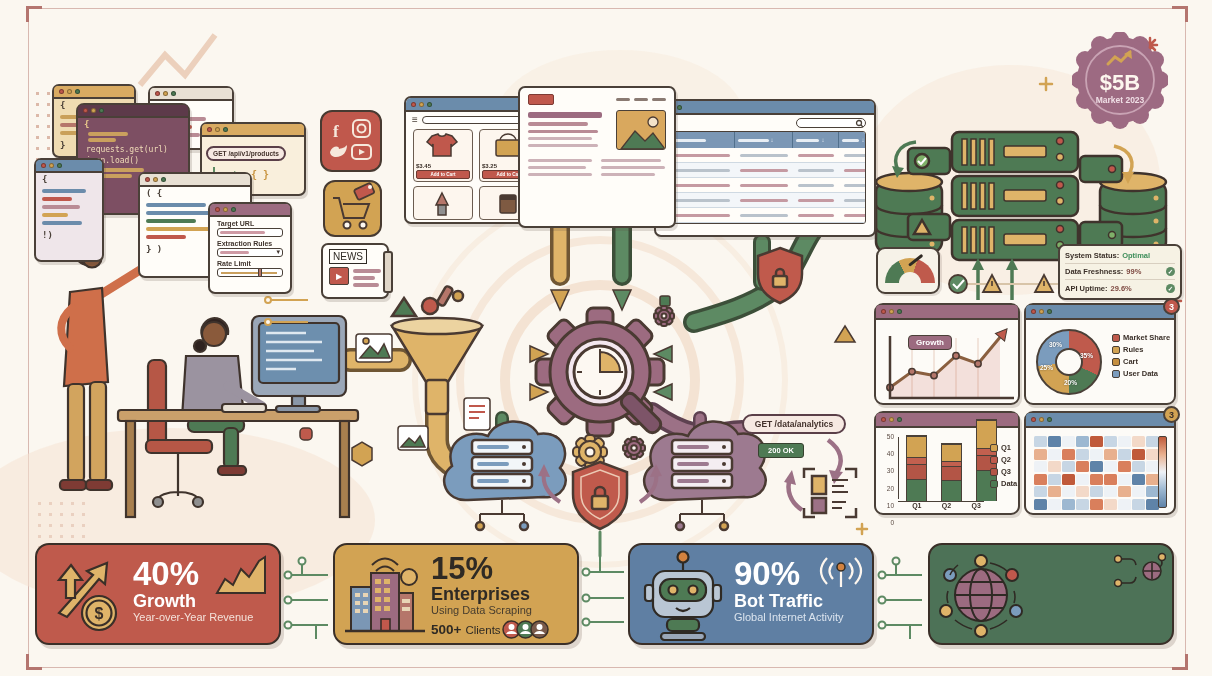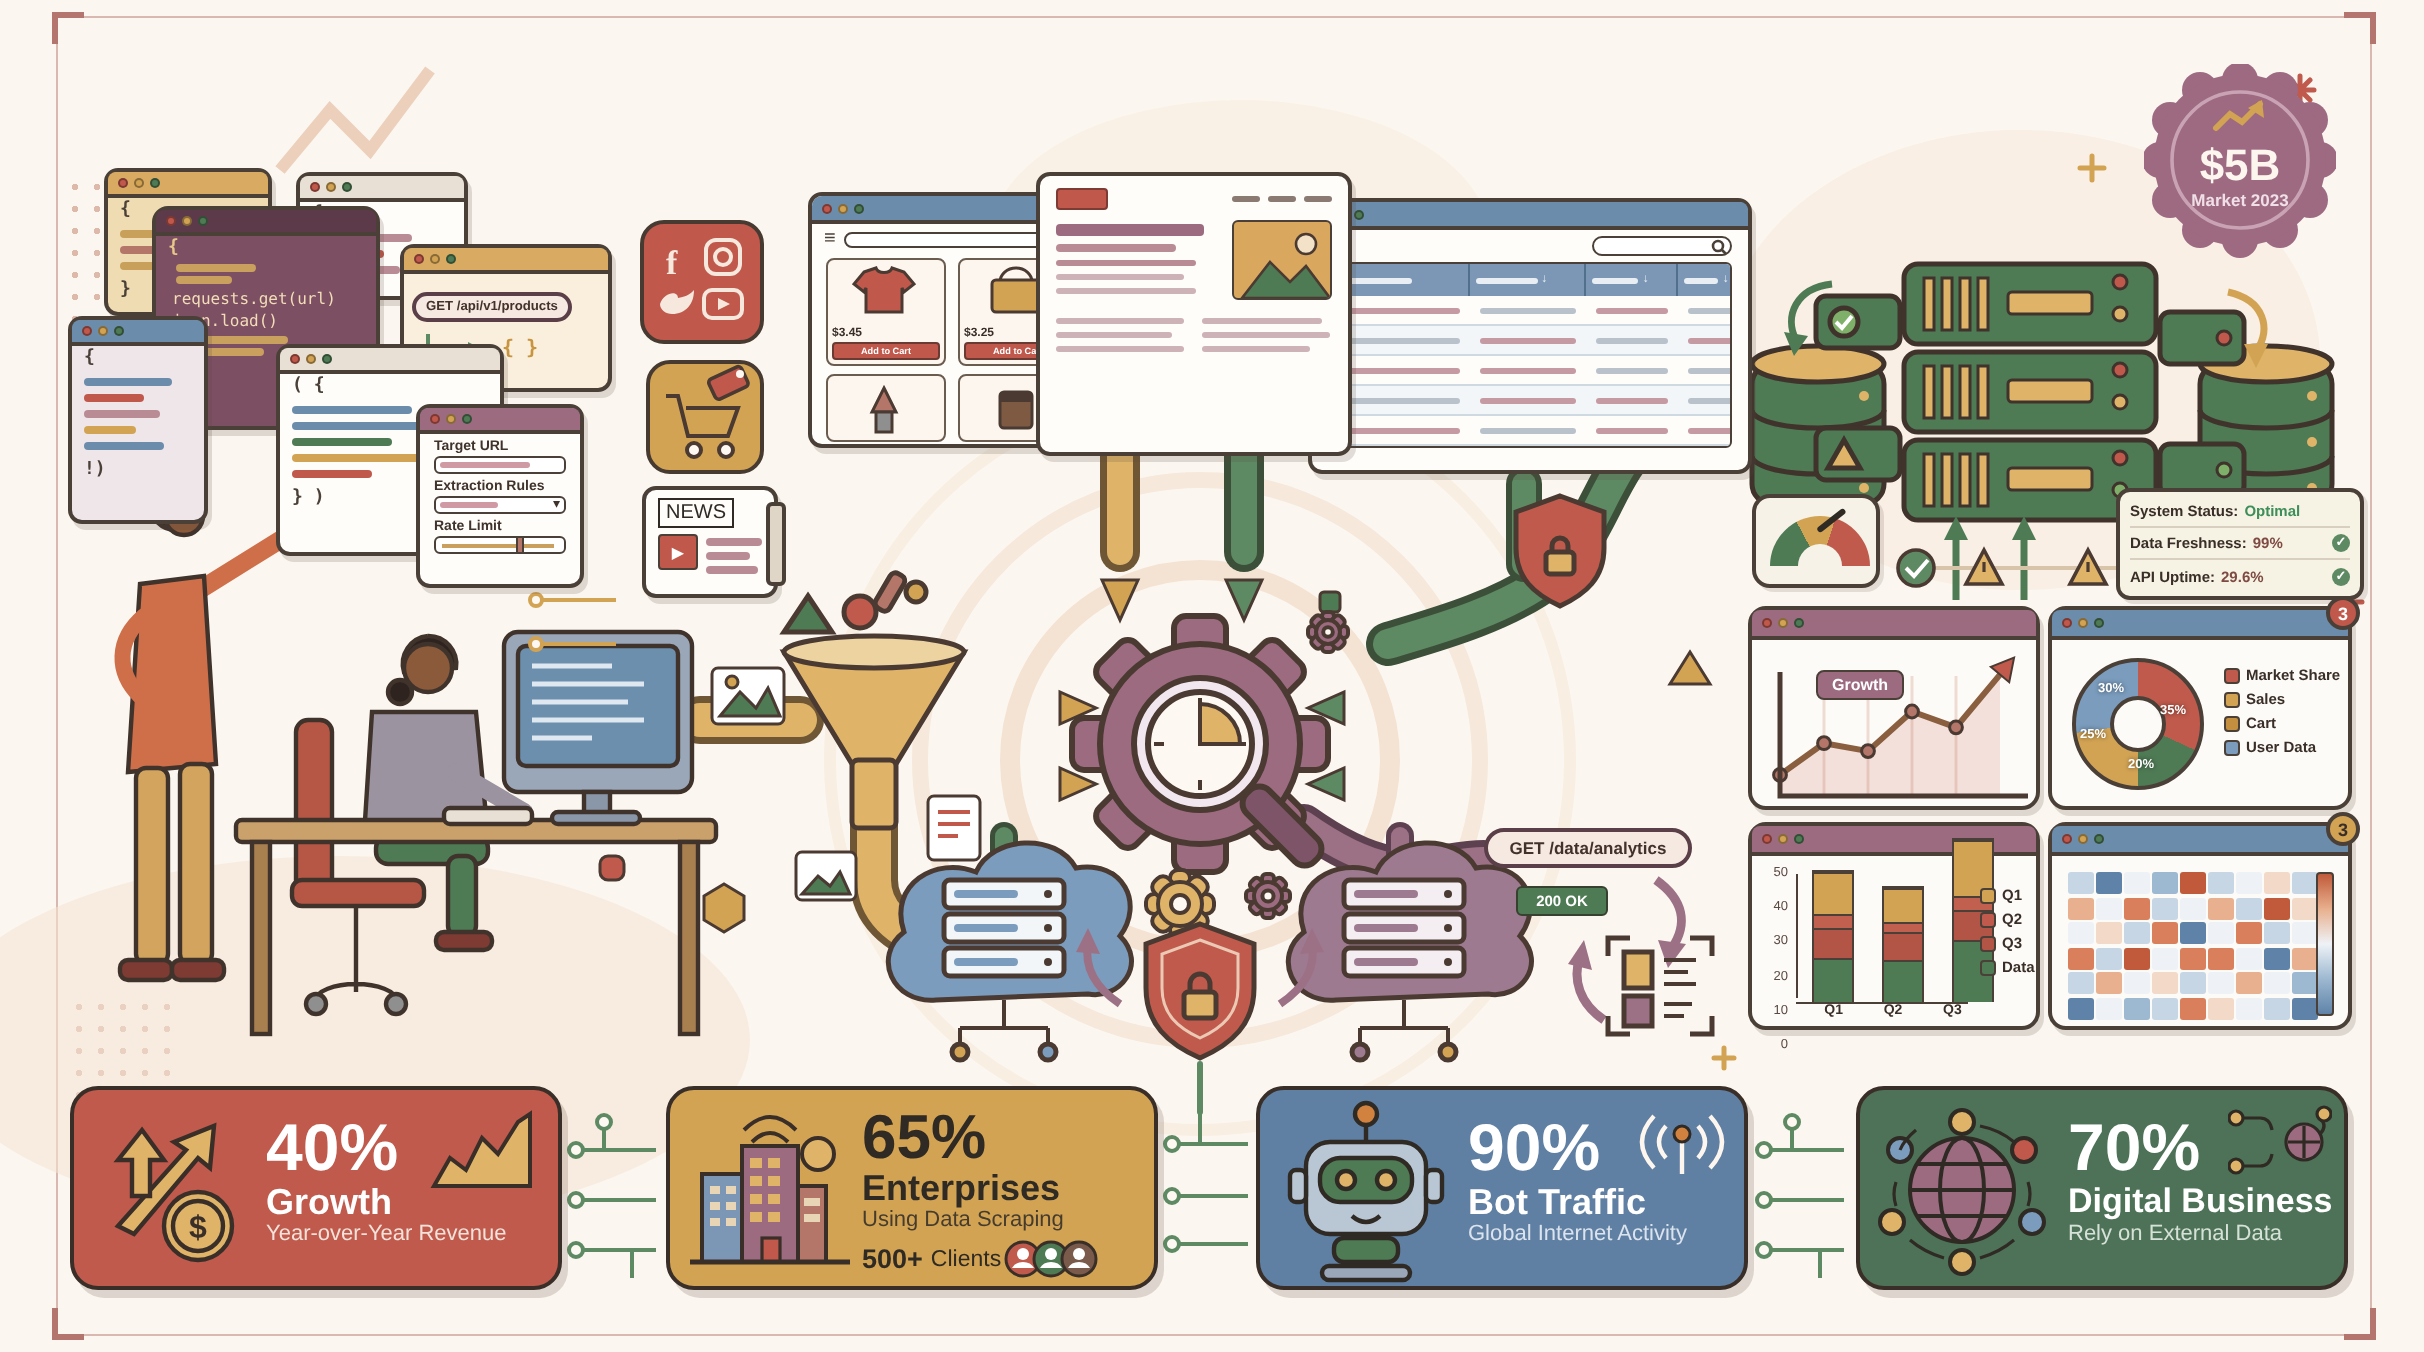--- a/index.html
+++ b/index.html
@@ -837,21 +837,21 @@
       <span class="slabel" style="left:2px;top:33px">25%</span>
       <span class="slabel" style="left:11px;top:10px">30%</span>
     </div>
     <div class="legend" style="left:86px;top:28px">
       <div class="litem">
           <span class="chip chip-red"></span>
           <span>Market Share</span>
         </div>
       <div class="litem">
           <span class="chip chip-gold"></span>
-          <span>Sales</span>
+          <span>Rules</span>
         </div>
       <div class="litem">
           <span class="chip chip-gold2"></span>
           <span>Cart</span>
         </div>
       <div class="litem">
           <span class="chip chip-blue"></span>
           <span>User Data</span>
         </div>
     </div>
@@ -1061,21 +1061,21 @@
           <rect x="20" y="52" width="5" height="4"></rect>
           <rect x="12" y="60" width="5" height="4"></rect>
           <rect x="20" y="60" width="5" height="4"></rect>
           <rect x="59" y="50" width="8" height="4"></rect>
           <rect x="59" y="58" width="8" height="4"></rect>
         </g>
       <rect x="38" y="70" width="9" height="12" fill="#c0584c" stroke="#3a2f28" stroke-width="1.6"></rect>
       <path d="M2,82 h80" stroke="#3a2f28" stroke-width="2.4"></path>
     </svg>
     <div class="ctext dark" style="top:8px">
-      <div class="card-value" style="font-size:31px;line-height:31px">65%</div>
+      <div class="card-value" style="font-size:31px;line-height:31px">15%</div>
       <div class="card-title">Enterprises</div>
       <div class="card-sub">Using Data Scraping</div>
       <div class="clients">
         <b>500+</b>
         <span>Clients</span>
         <span class="avatars">
           <svg width="19" height="19">
               <circle cx="9.5" cy="9.5" r="8.5" fill="#bf5a4c" stroke="#3a2f28" stroke-width="1.5"></circle>
               <circle cx="9.5" cy="7" r="3" fill="#fff"></circle>
               <path d="M4,14 a6,5 0 0 1 11,0" fill="#fff"></path>
@@ -1133,25 +1133,20 @@
         <path d="M19,46 h52 M23,33 h44 M23,59 h44" fill="none"></path>
         <circle cx="45" cy="12" r="6" fill="#dfb469"></circle>
         <circle cx="76" cy="26" r="6" fill="#c0584c"></circle>
         <circle cx="14" cy="26" r="6" fill="#7b9cbd"></circle>
         <circle cx="10" cy="62" r="6" fill="#dfb469"></circle>
         <circle cx="80" cy="62" r="6" fill="#7b9cbd"></circle>
         <circle cx="45" cy="82" r="6" fill="#dfb469"></circle>
         <path d="M54,14 q10,2 17,8 M22,16 q-6,5 -8,10 M12,54 q-2,-6 0,-12 M78,54 q2,-6 0,-12 M54,80 q10,-3 17,-9 M36,80 q-10,-3 -17,-9" fill="none" stroke-width="1.6"></path>
       </g>
     </svg>
-    <div class="ctext light" style="left:104px">
-      <div class="card-value">70%</div>
-      <div class="card-title" style="font-size:17px">Digital Business</div>
-      <div class="card-sub" style="color:#d6e2d8">Rely on External Data</div>
-    </div>
     <svg width="52" height="44" viewBox="0 0 52 44" style="position:absolute;right:6px;top:6px">
       <g stroke="#2f2a24" stroke-width="1.6">
         <circle cx="38" cy="20" r="9" fill="#9c6b80"></circle>
         <path d="M30,20 h16 M38,12 v16" fill="none"></path>
         <path d="M4,8 h12 q5,0 6,6 M4,32 h12 q5,0 6,-6 M46,8 q4,4 0,8" fill="none"></path>
         <circle cx="4" cy="8" r="3.5" fill="#dfb469"></circle>
           <circle cx="4" cy="32" r="3.5" fill="#dfb469"></circle>
           <circle cx="48" cy="6" r="3.5" fill="#dfb469"></circle>
       </g>
     </svg>

